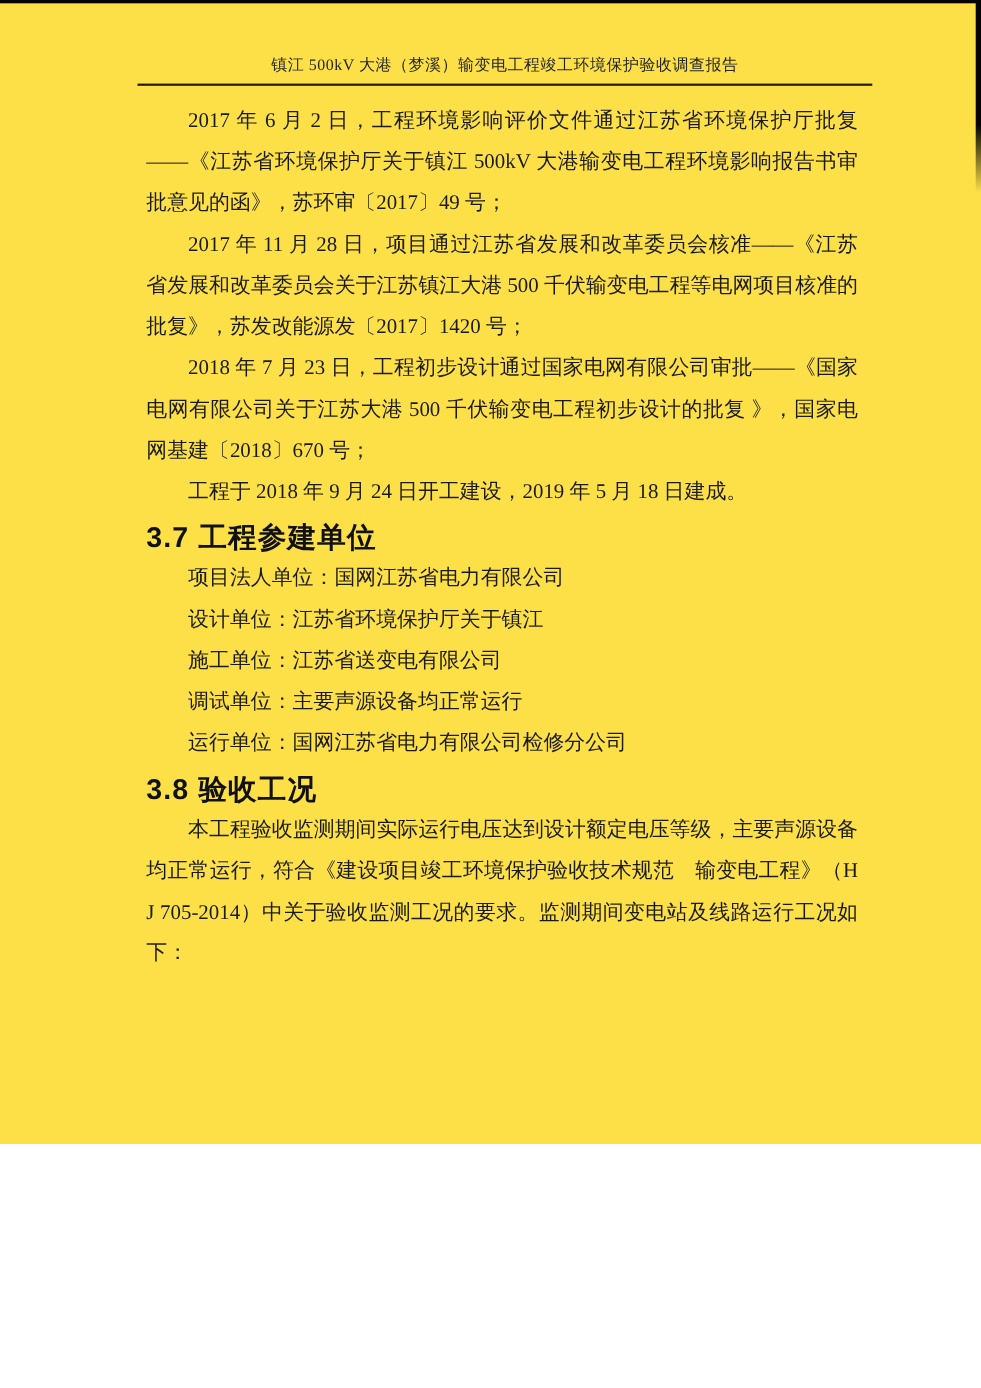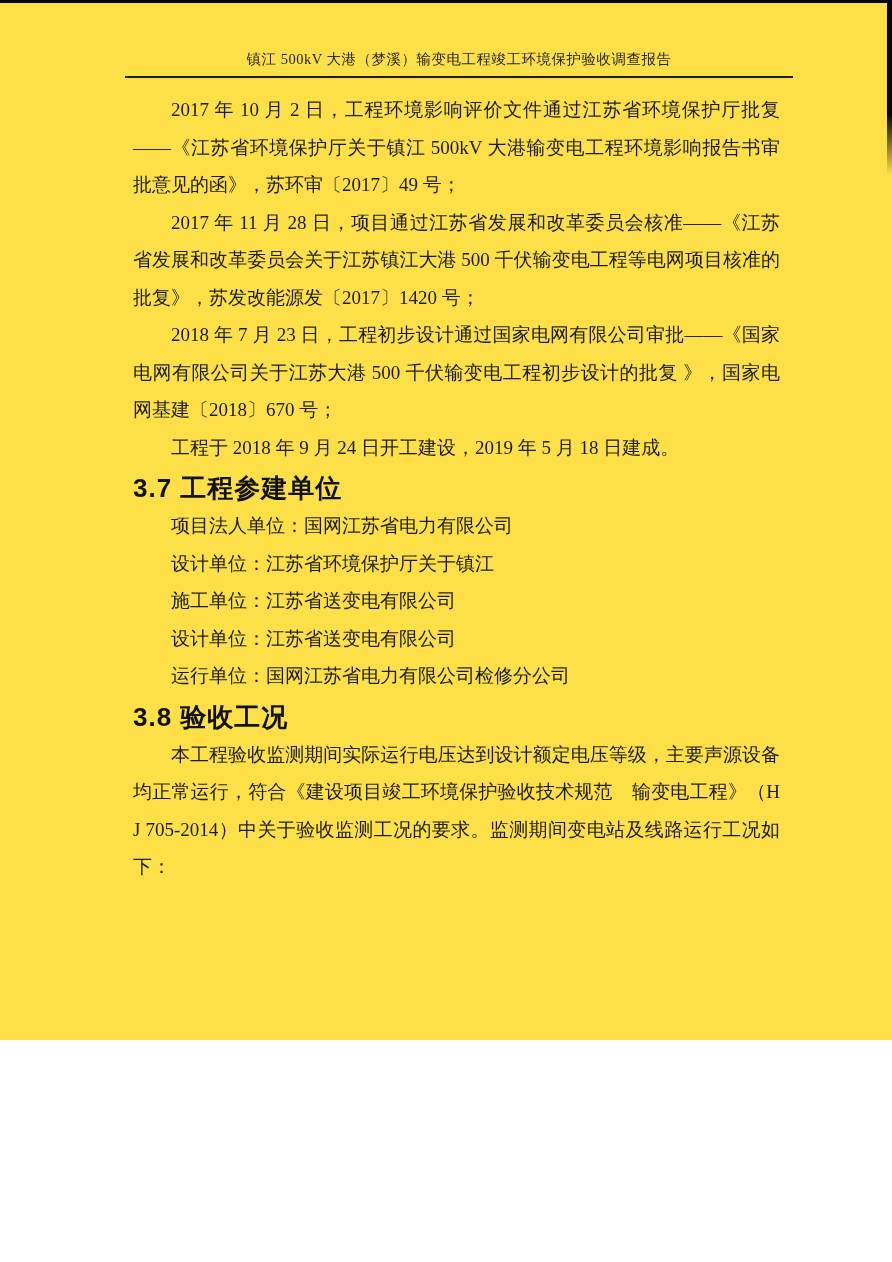--- a/index.html
+++ b/index.html
@@ -76,34 +76,34 @@
 
   <div class="scan-edge-top"></div>
   <div class="scan-edge-right"></div>
 
   <header class="running-header">
     <div class="header-title">镇江 500kV 大港（梦溪）输变电工程竣工环境保护验收调查报告</div>
   </header>
 
   <main class="doc-body">
 
-    <p>2017 年 10 月 2 日，工程环境影响评价文件通过江苏省环境保护厅批复——《江苏省环境保护厅关于镇江 500kV 大港输变电工程环境影响报告书审批意见的函》，苏环审〔2017〕49 号；</p>
+    <p>2017 年 6 月 2 日，工程环境影响评价文件通过江苏省环境保护厅批复——《江苏省环境保护厅关于镇江 500kV 大港输变电工程环境影响报告书审批意见的函》，苏环审〔2017〕49 号；</p>
 
     <p>2017 年 11 月 28 日，项目通过江苏省发展和改革委员会核准——《江苏省发展和改革委员会关于江苏镇江大港 500 千伏输变电工程等电网项目核准的批复》，苏发改能源发〔2017〕1420 号；</p>
 
     <p>2018 年 7 月 23 日，工程初步设计通过国家电网有限公司审批——《国家电网有限公司关于江苏大港 500 千伏输变电工程初步设计的批复 》，国家电网基建〔2018〕670 号；</p>
 
     <p>工程于 2018 年 9 月 24 日开工建设，2019 年 5 月 18 日建成。</p>
 
     <h2>3.7 工程参建单位</h2>
 
     <p class="unit-line">项目法人单位：国网江苏省电力有限公司</p>
     <p class="unit-line">设计单位：江苏省环境保护厅关于镇江</p>
     <p class="unit-line">施工单位：江苏省送变电有限公司</p>
-    <p class="unit-line">设计单位：江苏省送变电有限公司</p>
+    <p class="unit-line">调试单位：主要声源设备均正常运行</p>
     <p class="unit-line">运行单位：国网江苏省电力有限公司检修分公司</p>
 
     <h2>3.8 验收工况</h2>
 
     <p>本工程验收监测期间实际运行电压达到设计额定电压等级，主要声源设备均正常运行，符合《建设项目竣工环境保护验收技术规范　输变电工程》（HJ 705-2014）中关于验收监测工况的要求。监测期间变电站及线路运行工况如下：</p>
 
   </main>
 
   <footer class="page-footer">
     <span class="page-number">20</span>

